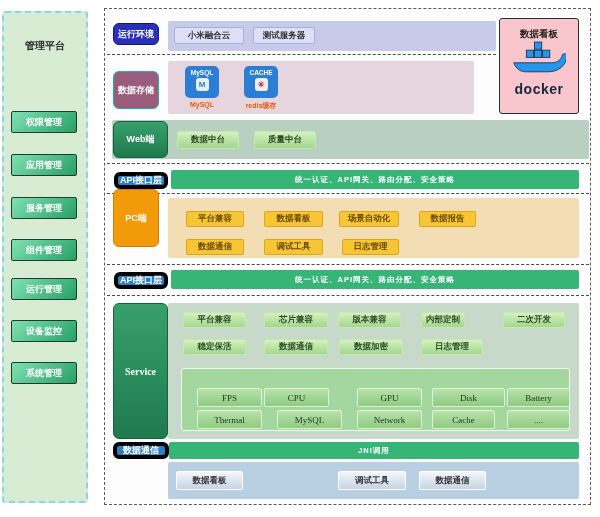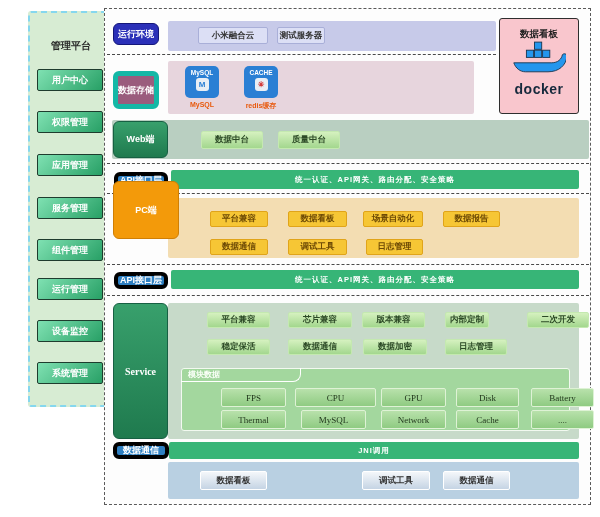--- a/index.html
+++ b/index.html
@@ -1,57 +1,57 @@
 <!DOCTYPE html>
 <html><head>
 <meta charset="utf-8">
 <style>
   * { margin:0; padding:0; box-sizing:border-box; }
   body { background:#fff; font-family:"Liberation Sans", sans-serif; }
   .stage { position:relative; width:600px; height:517px; background:#ffffff; overflow:hidden; }
 
   
-  .sidebar { position:absolute; left:28px; top:11px; width:86px; height:396px;
+  .sidebar { position:absolute; left:2px; top:11px; width:86px; height:492px;
              background:#d7ecd3; border:2px dashed #85d7ee; border-radius:3px; }
   .sidebar-title { position:absolute; left:0; top:26px; width:100%; text-align:center;
                    font-size:10px; font-weight:bold; color:#2b2b2b; }
   .sbtn { position:absolute; left:7px; width:66px; height:22px;
           background:linear-gradient(135deg,#7fe1b2,#28a066);
           border:1px solid #1e3c2e; border-radius:2px;
           display:flex; align-items:center; justify-content:center;
           color:#fff; font-size:9px; font-weight:bold; }
 
   
   .main { position:absolute; left:104px; top:8px; width:487px; height:497px;
           border:1.5px dashed #5a5a5a; background:#fdfdfd; }
   .sep { position:absolute; height:0; border-top:1.5px dashed #4a4a4a; }
 
   .lbl { position:absolute; display:flex; align-items:center; justify-content:center;
          color:#fff; font-weight:bold; font-size:9px; border-radius:6px; text-align:center; }
   .lbl-runtime { background:#2b30b8; border:1px solid #14177a; }
-  .lbl-storage { background:#9a5c7d; border:5px solid #14b8a6; }
+  .lbl-storage { background:#9a5c7d; border:1px solid #14b8a6; }
   .lbl-green   { background:linear-gradient(180deg,#38a06c,#1f7a4e); border:1px solid #176043; }
   .lbl-blue    { background:#2e7fc1; border:4px solid #000000; }
   .lbl-appblue { background:#1b86c8; border:1px solid #136195; }
   .lbl-orange  { background:#f39a0a; border:1px solid #d07f04; }
 
   .band { position:absolute; background:#37b577; border-radius:2px;
           display:flex; align-items:center; justify-content:center;
           color:#fff; font-size:7.5px; font-weight:bold; letter-spacing:1px; }
 
   .panel { position:absolute; border-radius:2px; }
   .panel-lavender { background:#c7cae9; }
   .panel-pink     { background:#e7d5dd; }
   .panel-sage     { background:#b9cfc1; }
   .panel-tan      { background:#f3ddb2; }
   .panel-service  { background:#c7dac9; }
   .panel-app      { background:#b9d0e2; }
 
   .node { position:absolute; display:flex; align-items:center; justify-content:center;
-          font-size:8.5px; font-weight:bold; border-radius:2px;margin-left:24px; }
+          font-size:8.5px; font-weight:bold; border-radius:2px; }
   .node-lav    { background:#dcdff5; border:1px solid #a9afd8; color:#333; }
   .node-green  { background:linear-gradient(180deg,#d5f1bf,#a3d78e); border:1px solid #c4e9b0; color:#2c4a26; }
   .node-gold   { background:#f6c635; border:1px solid #e0a41a; color:#6d4a05; }
   .node-silver { background:linear-gradient(180deg,#f4f7fa,#c5d4e4); border:1px solid #ffffff; color:#333; }
   .node-mod    { background:linear-gradient(180deg,#b8e1ab,#8fcb82); border:1px solid #def2d5;
                  color:#1e3319; font-family:"Liberation Serif", serif; font-weight:normal; font-size:9px; }
 
   
   .modbox { position:absolute; background:#a3d79e; border:1.5px solid #f2f9f0; border-radius:3px; }
   .mtab { position:absolute; left:-1px; top:-1px; width:120px; height:14px;
@@ -74,36 +74,35 @@
   .cyl-cache { color:#d23b3b; font-size:8px; }
   .dbcap { position:absolute; width:58px; text-align:center; font-size:7px; font-weight:bold; color:#e8590c; }
 </style>
 </head>
 <body>
 
 <div class="stage">
 
   <div class="sidebar">
     <div class="sidebar-title">管理平台</div>
-    <div class="sbtn" style="top:56px">用户中心</div>
     <div class="sbtn" style="top:98px">权限管理</div>
     <div class="sbtn" style="top:141px">应用管理</div>
     <div class="sbtn" style="top:184px">服务管理</div>
     <div class="sbtn" style="top:226px">组件管理</div>
     <div class="sbtn" style="top:265px">运行管理</div>
     <div class="sbtn" style="top:307px">设备监控</div>
     <div class="sbtn" style="top:349px">系统管理</div>
   </div>
 
   <div class="main">
 
     <div class="lbl lbl-runtime" style="left:8px;top:14px;width:46px;height:22px">运行环境</div>
     <div class="panel panel-lavender" style="left:63px;top:12px;width:328px;height:30px"></div>
     <div class="node node-lav" style="left:69px;top:18px;width:70px;height:17px">小米融合云</div>
-    <div class="node node-lav" style="left:148px;top:18px;width:48px;height:17px">测试服务器</div>
+    <div class="node node-lav" style="left:148px;top:18px;width:62px;height:17px">测试服务器</div>
     <div class="sep" style="left:2px;top:45px;width:389px"></div>
 
     <div class="lbl lbl-storage" style="left:8px;top:62px;width:46px;height:38px">数据存储</div>
     <div class="panel panel-pink" style="left:63px;top:52px;width:306px;height:53px"></div>
     <div class="dbicon" style="left:80px;top:57px">
       <span>MySQL</span>
       <div class="cyl">M</div>
     </div>
     <div class="dbcap" style="left:68px;top:92px">MySQL</div>
     <div class="dbicon" style="left:139px;top:57px">
@@ -132,21 +131,21 @@
     <div class="node node-green" style="left:149px;top:122px;width:62px;height:18px">质量中台</div>
 
     <div class="sep" style="left:2px;top:154px;width:482px"></div>
 
     <div class="lbl lbl-blue" style="left:9px;top:163px;width:54px;height:17px">API接口层</div>
     <div class="band" style="left:66px;top:161px;width:408px;height:19px">统一认证、API网关、路由分配、安全策略</div>
 
     <div class="sep" style="left:2px;top:184px;width:482px"></div>
 
     <div class="panel panel-tan" style="left:63px;top:189px;width:411px;height:60px"></div>
-    <div class="lbl lbl-orange" style="left:8px;top:172px;width:66px;height:58px">PC端</div>
+    <div class="lbl lbl-orange" style="left:8px;top:180px;width:46px;height:58px">PC端</div>
     <div class="node node-gold" style="left:81px;top:202px;width:58px;height:16px">平台兼容</div>
     <div class="node node-gold" style="left:159px;top:202px;width:59px;height:16px">数据看板</div>
     <div class="node node-gold" style="left:234px;top:202px;width:60px;height:16px">场景自动化</div>
     <div class="node node-gold" style="left:314px;top:202px;width:57px;height:16px">数据报告</div>
     <div class="node node-gold" style="left:81px;top:230px;width:58px;height:16px">数据通信</div>
     <div class="node node-gold" style="left:159px;top:230px;width:59px;height:16px">调试工具</div>
     <div class="node node-gold" style="left:237px;top:230px;width:57px;height:16px">日志管理</div>
 
     <div class="sep" style="left:2px;top:255px;width:482px"></div>
 
@@ -161,25 +160,24 @@
     <div class="node node-green" style="left:159px;top:303px;width:64px;height:16px">芯片兼容</div>
     <div class="node node-green" style="left:233px;top:303px;width:63px;height:16px">版本兼容</div>
     <div class="node node-green" style="left:316px;top:303px;width:44px;height:16px">内部定制</div>
     <div class="node node-green" style="left:398px;top:303px;width:62px;height:16px">二次开发</div>
     <div class="node node-green" style="left:78px;top:330px;width:63px;height:16px">稳定保活</div>
     <div class="node node-green" style="left:159px;top:330px;width:64px;height:16px">数据通信</div>
     <div class="node node-green" style="left:234px;top:330px;width:64px;height:16px">数据加密</div>
     <div class="node node-green" style="left:316px;top:330px;width:62px;height:16px">日志管理</div>
 
     <div class="modbox" style="left:76px;top:359px;width:389px;height:63px">
-      <div class="mtab">模块数据</div>
       <div class="node node-mod" style="left:15px;top:19px;width:65px;height:19px">FPS</div>
-      <div class="node node-mod" style="left:89px;top:19px;width:81px;height:19px">CPU</div>
+      <div class="node node-mod" style="left:82px;top:19px;width:65px;height:19px">CPU</div>
       <div class="node node-mod" style="left:175px;top:19px;width:65px;height:19px">GPU</div>
-      <div class="node node-mod" style="left:250px;top:19px;width:63px;height:19px">Disk</div>
+      <div class="node node-mod" style="left:250px;top:19px;width:73px;height:19px">Disk</div>
       <div class="node node-mod" style="left:325px;top:19px;width:63px;height:19px">Battery</div>
       <div class="node node-mod" style="left:15px;top:41px;width:65px;height:19px">Thermal</div>
       <div class="node node-mod" style="left:95px;top:41px;width:65px;height:19px">MySQL</div>
       <div class="node node-mod" style="left:175px;top:41px;width:65px;height:19px">Network</div>
       <div class="node node-mod" style="left:250px;top:41px;width:63px;height:19px">Cache</div>
       <div class="node node-mod" style="left:325px;top:41px;width:63px;height:19px">....</div>
     </div>
 
     <div class="lbl lbl-blue" style="left:8px;top:433px;width:56px;height:17px">数据通信</div>
     <div class="band" style="left:64px;top:433px;width:410px;height:17px">JNI调用</div>

